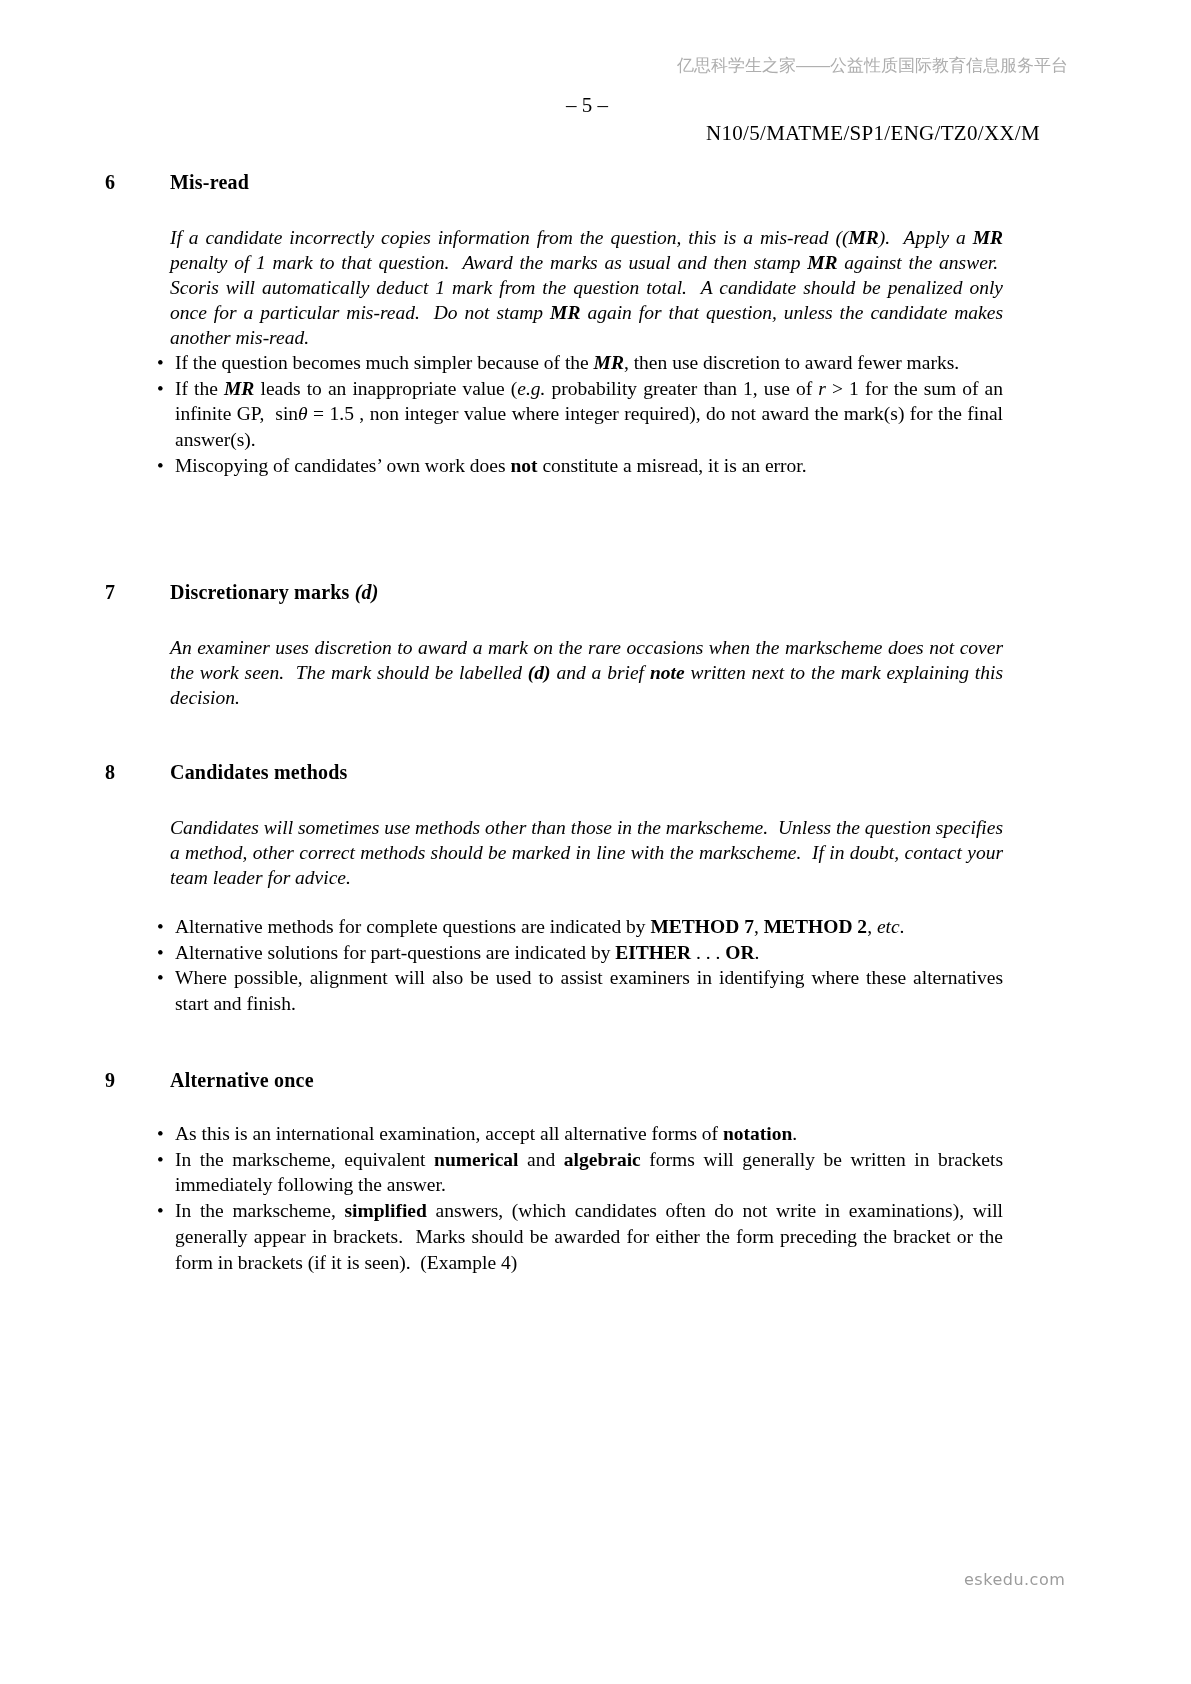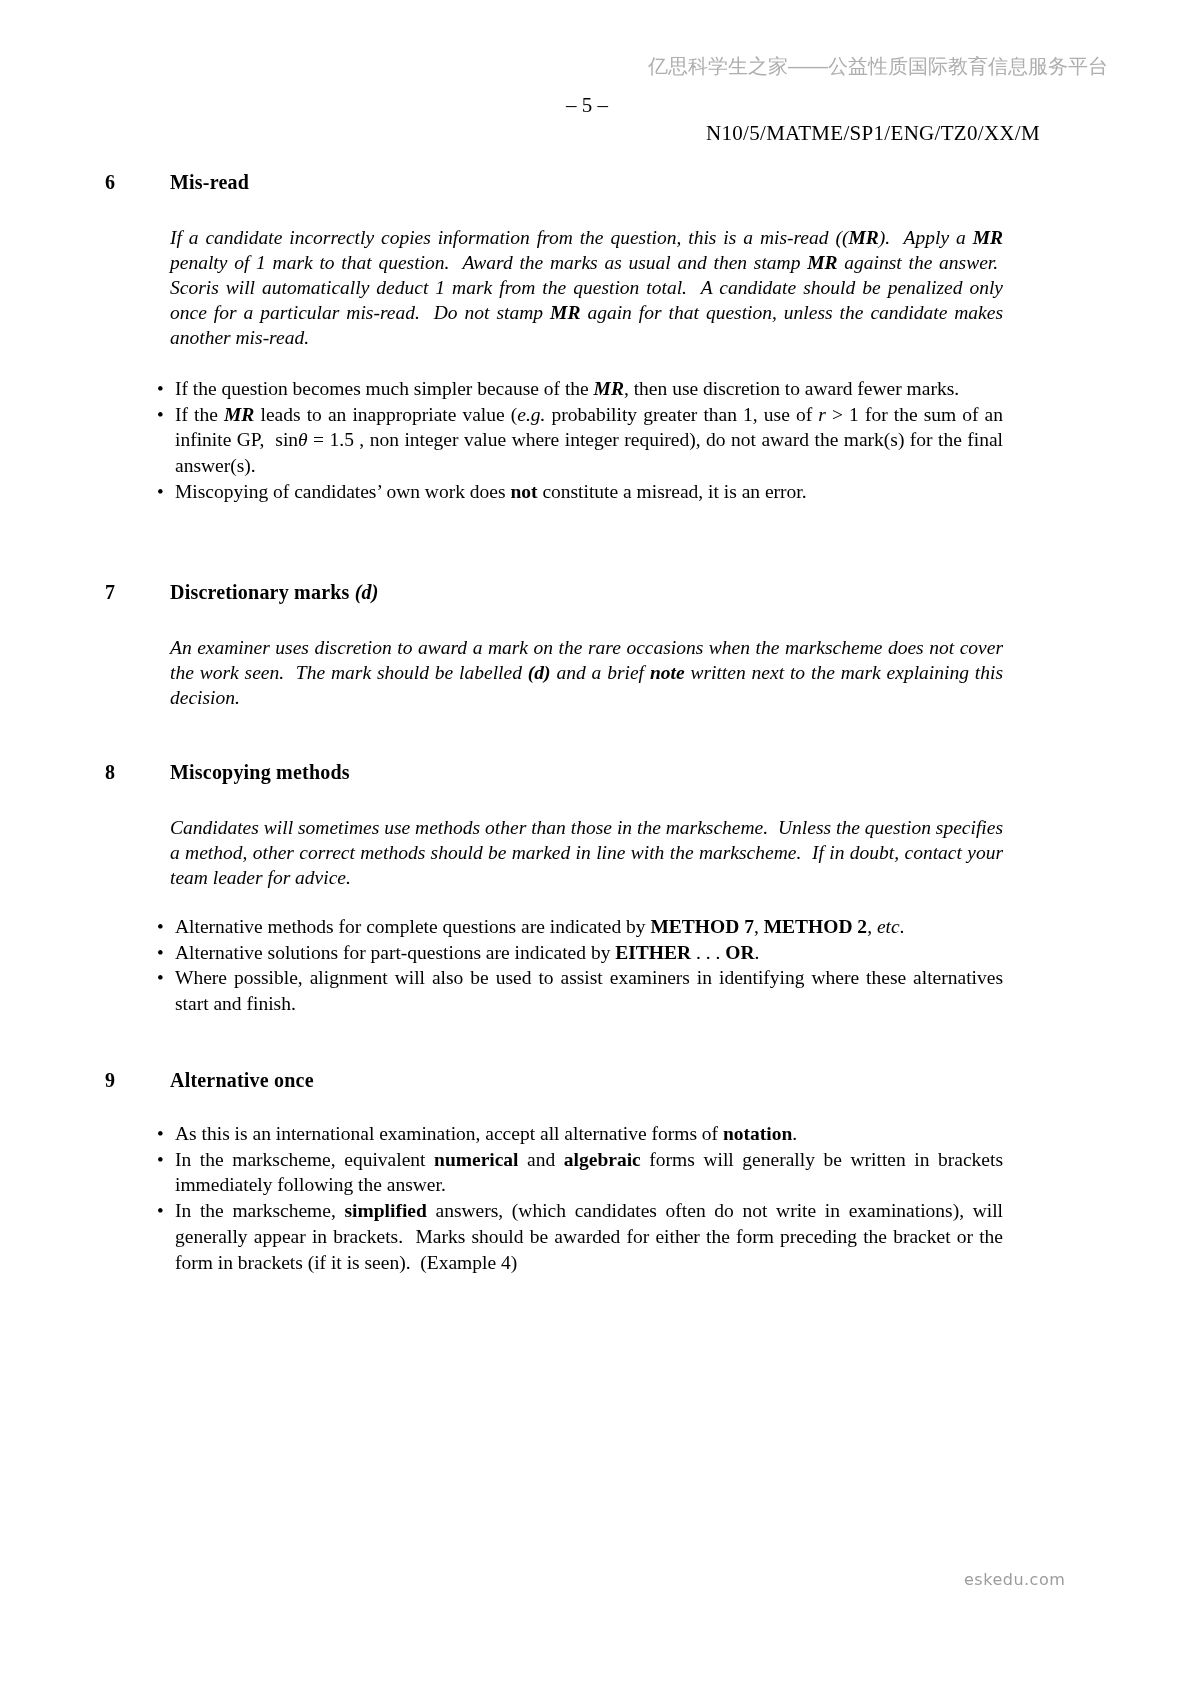--- a/index.html
+++ b/index.html
@@ -6,23 +6,23 @@
   .page{
     position:relative;
     width:1191px;height:1684px;
     margin:0 auto;
     background:#ffffff;
     font-family:"Liberation Serif","DejaVu Serif",serif;
     color:#000;
     overflow:hidden;
   }
   .top-watermark{
-    position:absolute;top:56px;left:648px;
+    position:absolute;top:56px;left:677px;
     font-family:"Liberation Sans","DejaVu Sans",sans-serif;
-    font-size:20px;line-height:20px;color:#aeaeae;
+    font-size:17px;line-height:20px;color:#aeaeae;
     white-space:nowrap;
   }
   .page-header{position:absolute;top:94px;left:0;width:100%;font-size:21px;line-height:23px;}
   .page-num{position:absolute;left:566px;}
   .paper-code{position:absolute;left:706px;letter-spacing:.3px;margin-top:28px;}
 
   .sec{position:absolute;left:105px;width:898px;}
   .sec-head{display:flex;align-items:baseline;}
   .sec-num{width:65px;font-size:20px;font-weight:bold;line-height:21px;}
   .sec-title{margin:0;font-size:20px;font-weight:bold;line-height:21px;letter-spacing:.2px;}
@@ -46,21 +46,21 @@
   }
   .b{font-weight:bold;text-align:center;}
   .i{font-style:italic;}
   .footer-watermark{
     position:absolute;left:964px;top:1570px;
     font-family:"DejaVu Sans","Liberation Sans",sans-serif;
     font-size:16px;line-height:19px;color:#9c9c9c;letter-spacing:.5px;
   }
   
   #sec6{top:172px;}
-  #sec6 .bullets{margin-top:26px;}
+  #sec6 .bullets{}
   #sec7{top:582px;}
   #sec8{top:762px;}
   #sec8 .bullets{margin-top:24px;}
   #sec9{top:1070px;}
   #sec9 .intro{margin-top:31px;}
   #sec9 .bullets{margin-top:30px;}
 </style>
 </head>
 <body>
 
@@ -90,21 +90,21 @@
     <div class="sec-head">
       <span class="sec-num">7</span>
       <h2 class="sec-title"><span class="b">Discretionary marks </span><span class="b i">(d)</span></h2>
     </div>
     <p class="intro"><span>An examiner uses discretion to award a mark on the rare occasions when the markscheme does not cover the work seen.&nbsp; The mark should be labelled </span><span class="b">(d)</span><span> and a brief </span><span class="b">note</span><span> written next to the mark explaining this decision.</span></p>
   </section>
 
   <section class="sec" id="sec8">
     <div class="sec-head">
       <span class="sec-num">8</span>
-      <h2 class="sec-title"><span class="b">Miscopying methods</span></h2>
+      <h2 class="sec-title"><span class="b">Candidates methods</span></h2>
     </div>
     <p class="intro"><span>Candidates will sometimes use methods other than those in the markscheme.&nbsp; Unless the question specifies a method, other correct methods should be marked in line with the markscheme.&nbsp; If in doubt, contact your team leader for advice.</span></p>
     <ul class="bullets">
       <li><span>Alternative methods for complete questions are indicated by </span><span class="b">METHOD 7</span><span>, </span><span class="b">METHOD 2</span><span>, </span><span class="i">etc</span><span>.</span></li>
       <li><span>Alternative solutions for part-questions are indicated by </span><span class="b">EITHER</span><span> . . . </span><span class="b">OR</span><span>.</span></li>
       <li><span>Where possible, alignment will also be used to assist examiners in identifying where these alternatives start and finish.</span></li>
     </ul>
   </section>
 
   <section class="sec" id="sec9">

